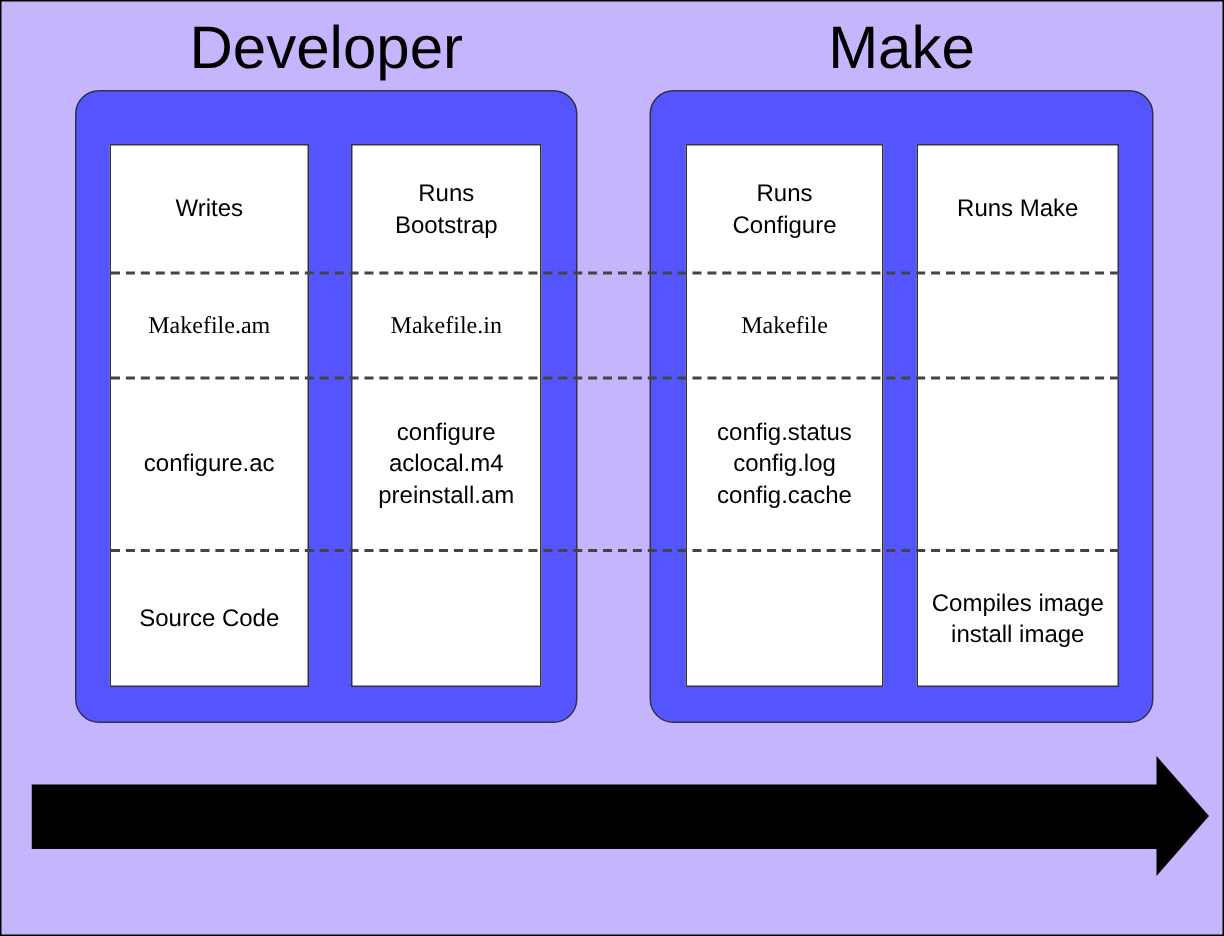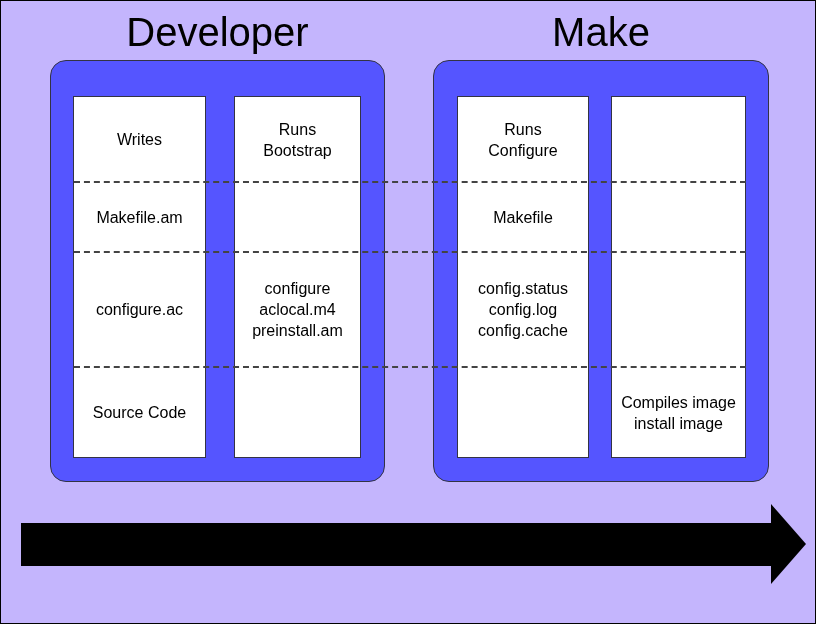--- a/index.html
+++ b/index.html
@@ -70,21 +70,21 @@
     justify-content: center;
     text-align: center;
     font-size: 16px;
     line-height: 21px;
     color: #000000;
     padding: 0 4px;
     box-sizing: border-box;
   }
   
   .cell.r1 { top: 0px;   height: 85px; }
-  .cell.r2 { top: 85px;  height: 70px; }
+  .cell.r2 { top: 85px;  height: 70px; font-family: Liberation Serif, serif; }
   .cell.r3 { top: 155px; height: 115px; }
   .cell.r4 { top: 270px; height: 91px; }
 
   .cell .lines { white-space: pre-line; }
 
   
   .dash-line {
     position: absolute;
     left: 73px;
     width: 672px;
@@ -128,20 +128,23 @@
     <div class="cell r3">
       <span class="lines">configure.ac</span>
     </div>
   </div>
 
   <div class="stage-box" id="stage-bootstrap">
     <div class="cell r1">
       <span class="lines">Runs
 Bootstrap</span>
     </div>
+    <div class="cell r2">
+      <span class="lines">Makefile.in</span>
+    </div>
     <div class="cell r3">
       <span class="lines">configure
 aclocal.m4
 preinstall.am</span>
     </div>
     <div class="cell r4">
       <span class="lines"></span>
     </div>
   </div>
 
@@ -157,20 +160,23 @@
       <span class="lines">config.status
 config.log
 config.cache</span>
     </div>
     <div class="cell r4">
       <span class="lines"></span>
     </div>
   </div>
 
   <div class="stage-box" id="stage-make">
+    <div class="cell r1">
+      <span class="lines">Runs Make</span>
+    </div>
     <div class="cell r2">
       <span class="lines"></span>
     </div>
     <div class="cell r3">
       <span class="lines"></span>
     </div>
     <div class="cell r4">
       <span class="lines">Compiles image
 install image</span>
     </div>

